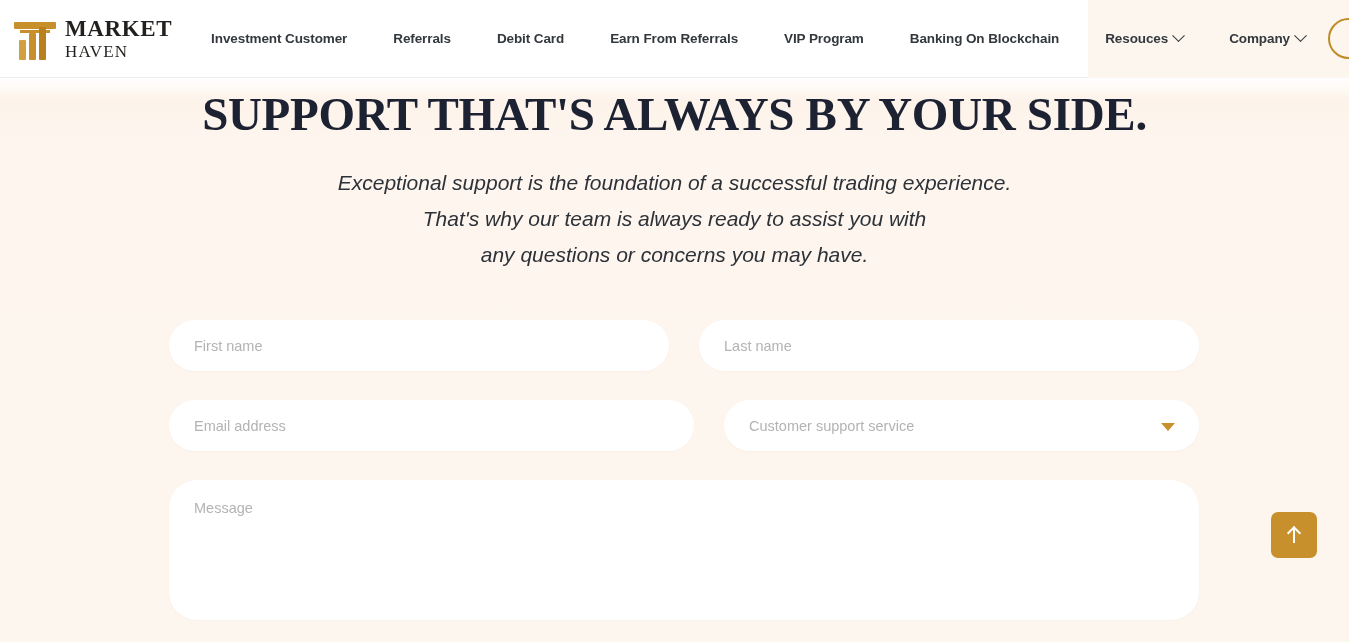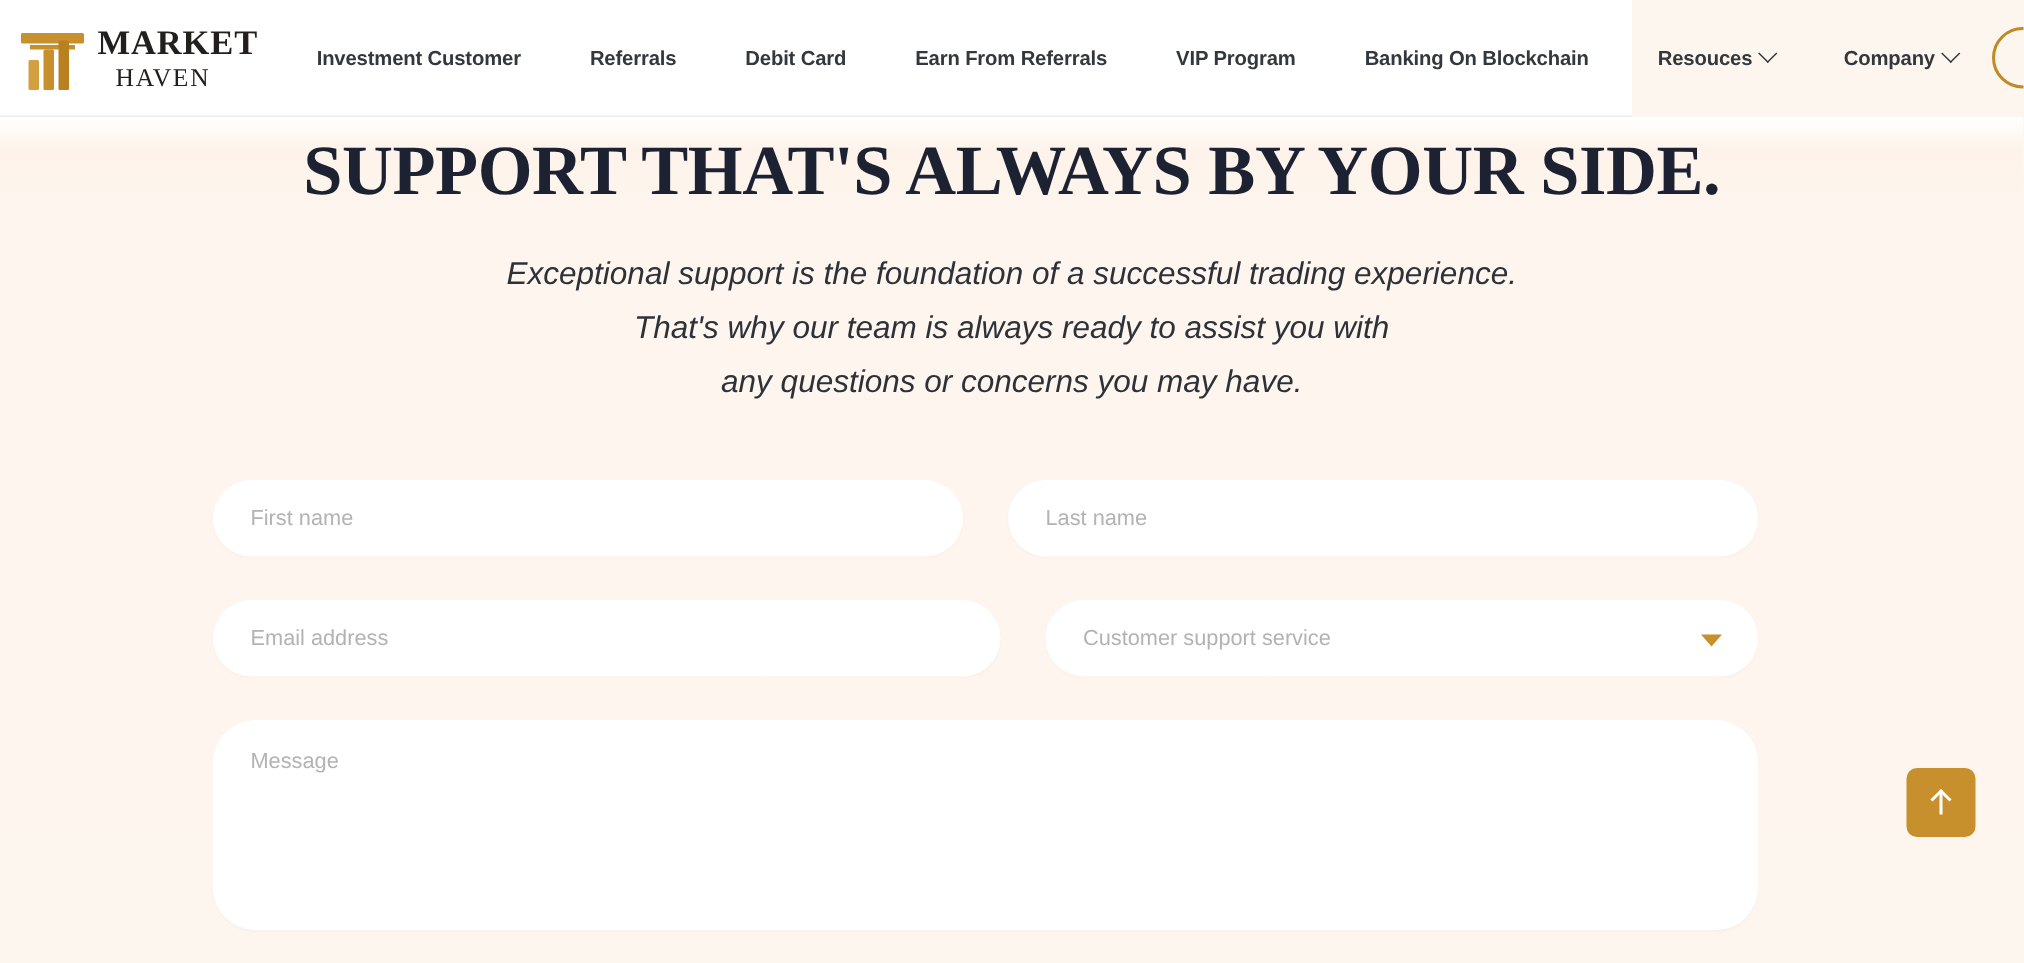--- a/index.html
+++ b/index.html
@@ -79,21 +79,20 @@
     letter-spacing: 0.6px;
     color: #221f1d;
   }
   .brand-bottom {
     font-family: "Liberation Serif", serif;
     font-size: 17px;
     font-weight: 400;
     letter-spacing: 1.2px;
     color: #221f1d;
     margin-top: 3px;
-    margin-left: 12px;
   }
 
   .nav {
     display: flex;
     align-items: center;
     margin-left: 16px;
     gap: 0px;
   }
   .nav-item {
     font-size: 13.5px;
@@ -159,21 +158,21 @@
     font-size: 21px;
     font-weight: 400;
     color: #2d3239;
     line-height: 36px;
     font-style: italic;
   }
 
   
   .form-wrap {
     position: absolute;
-    left: 142px; top: 320px;
+    left: 169px; top: 320px;
     width: 1030px;
     z-index: 5;
   }
   .form-row {
     display: flex;
     gap: 30px;
     margin-bottom: 29px;
   }
   .field {
     flex: 1;

